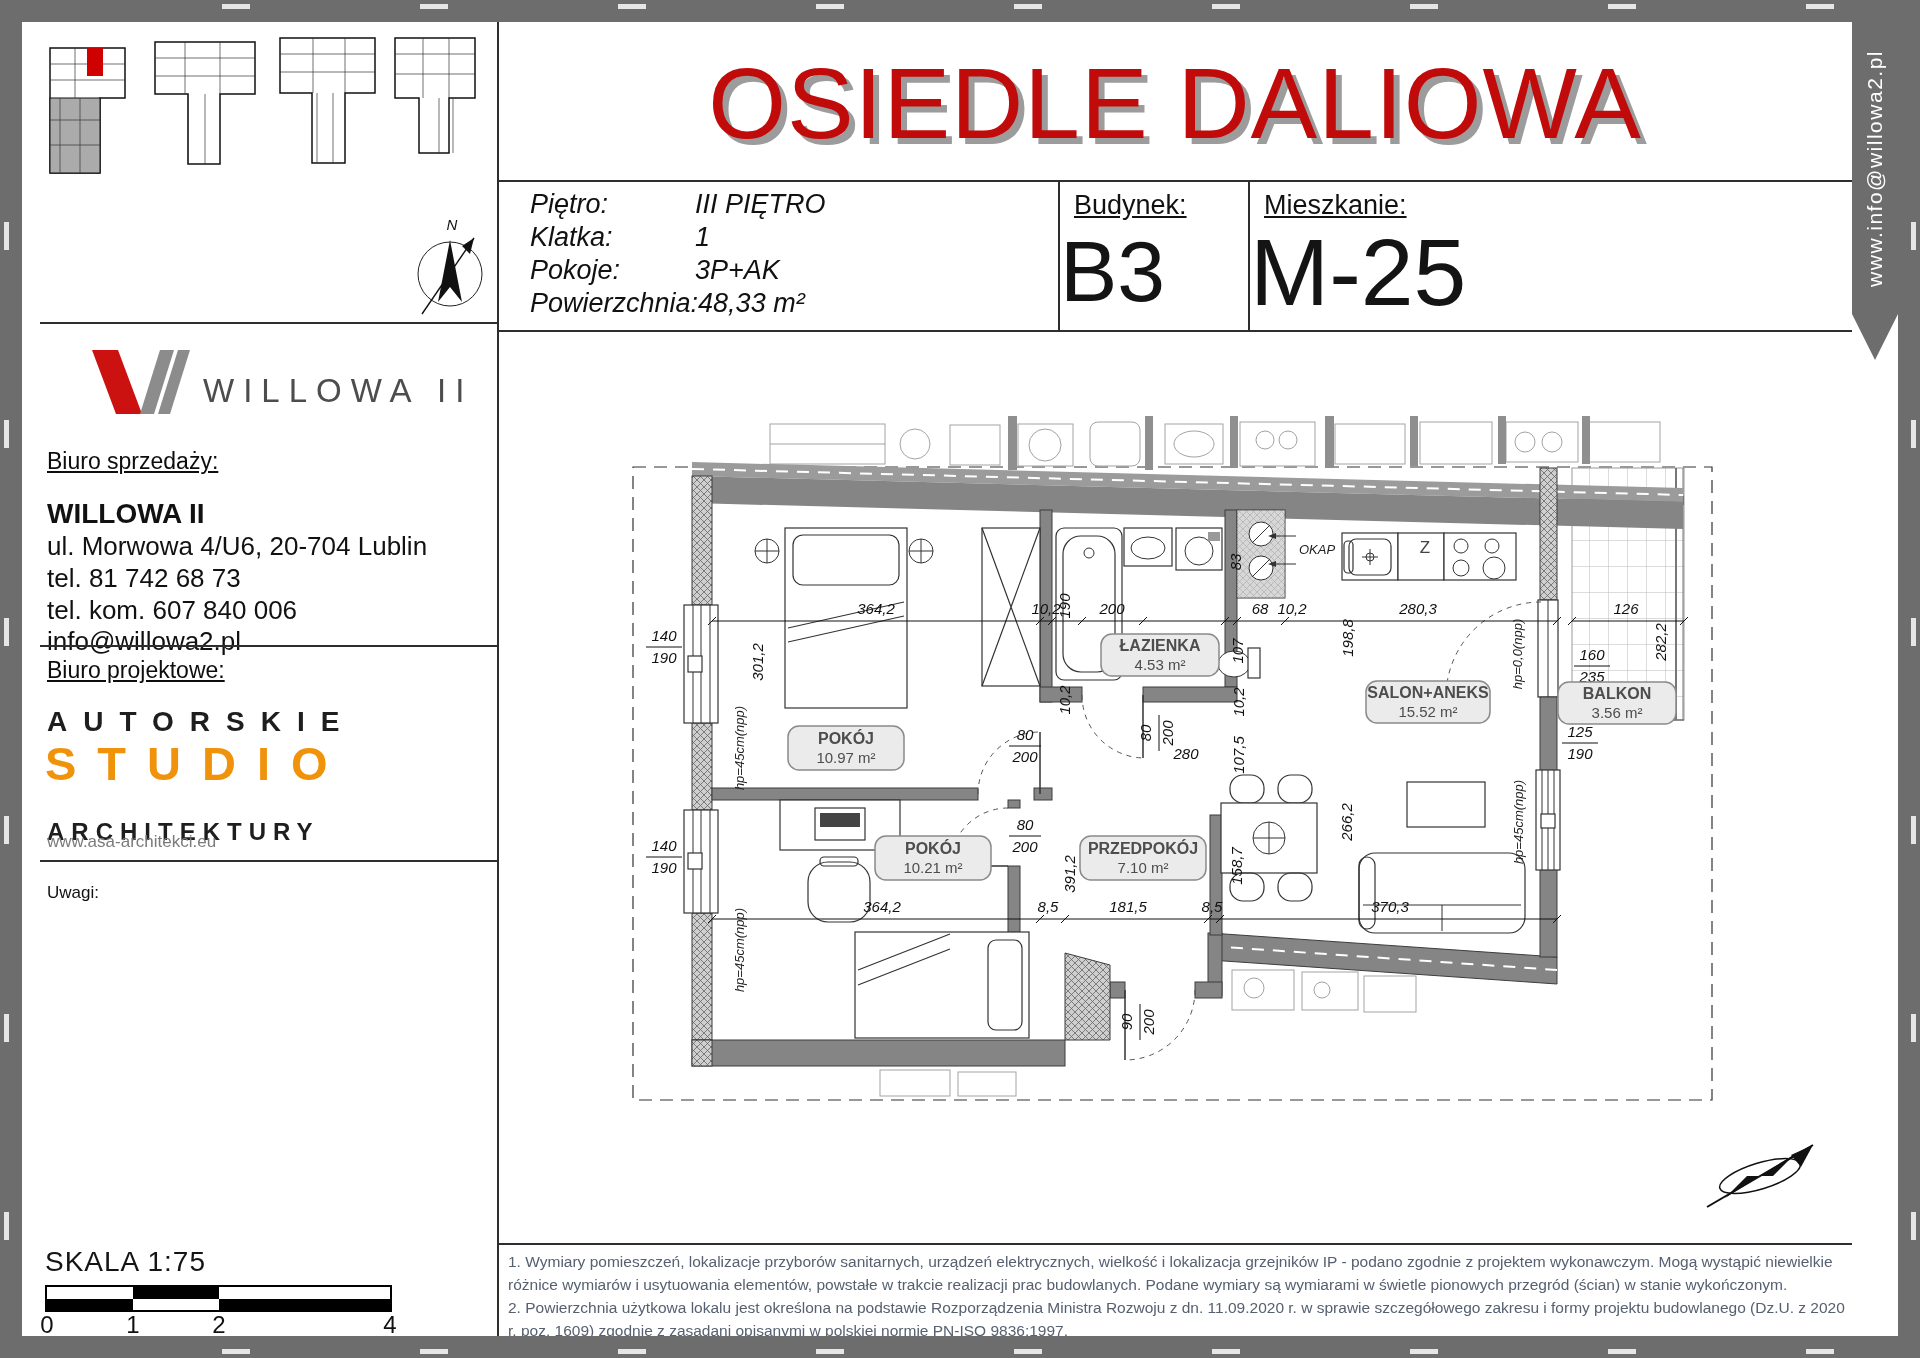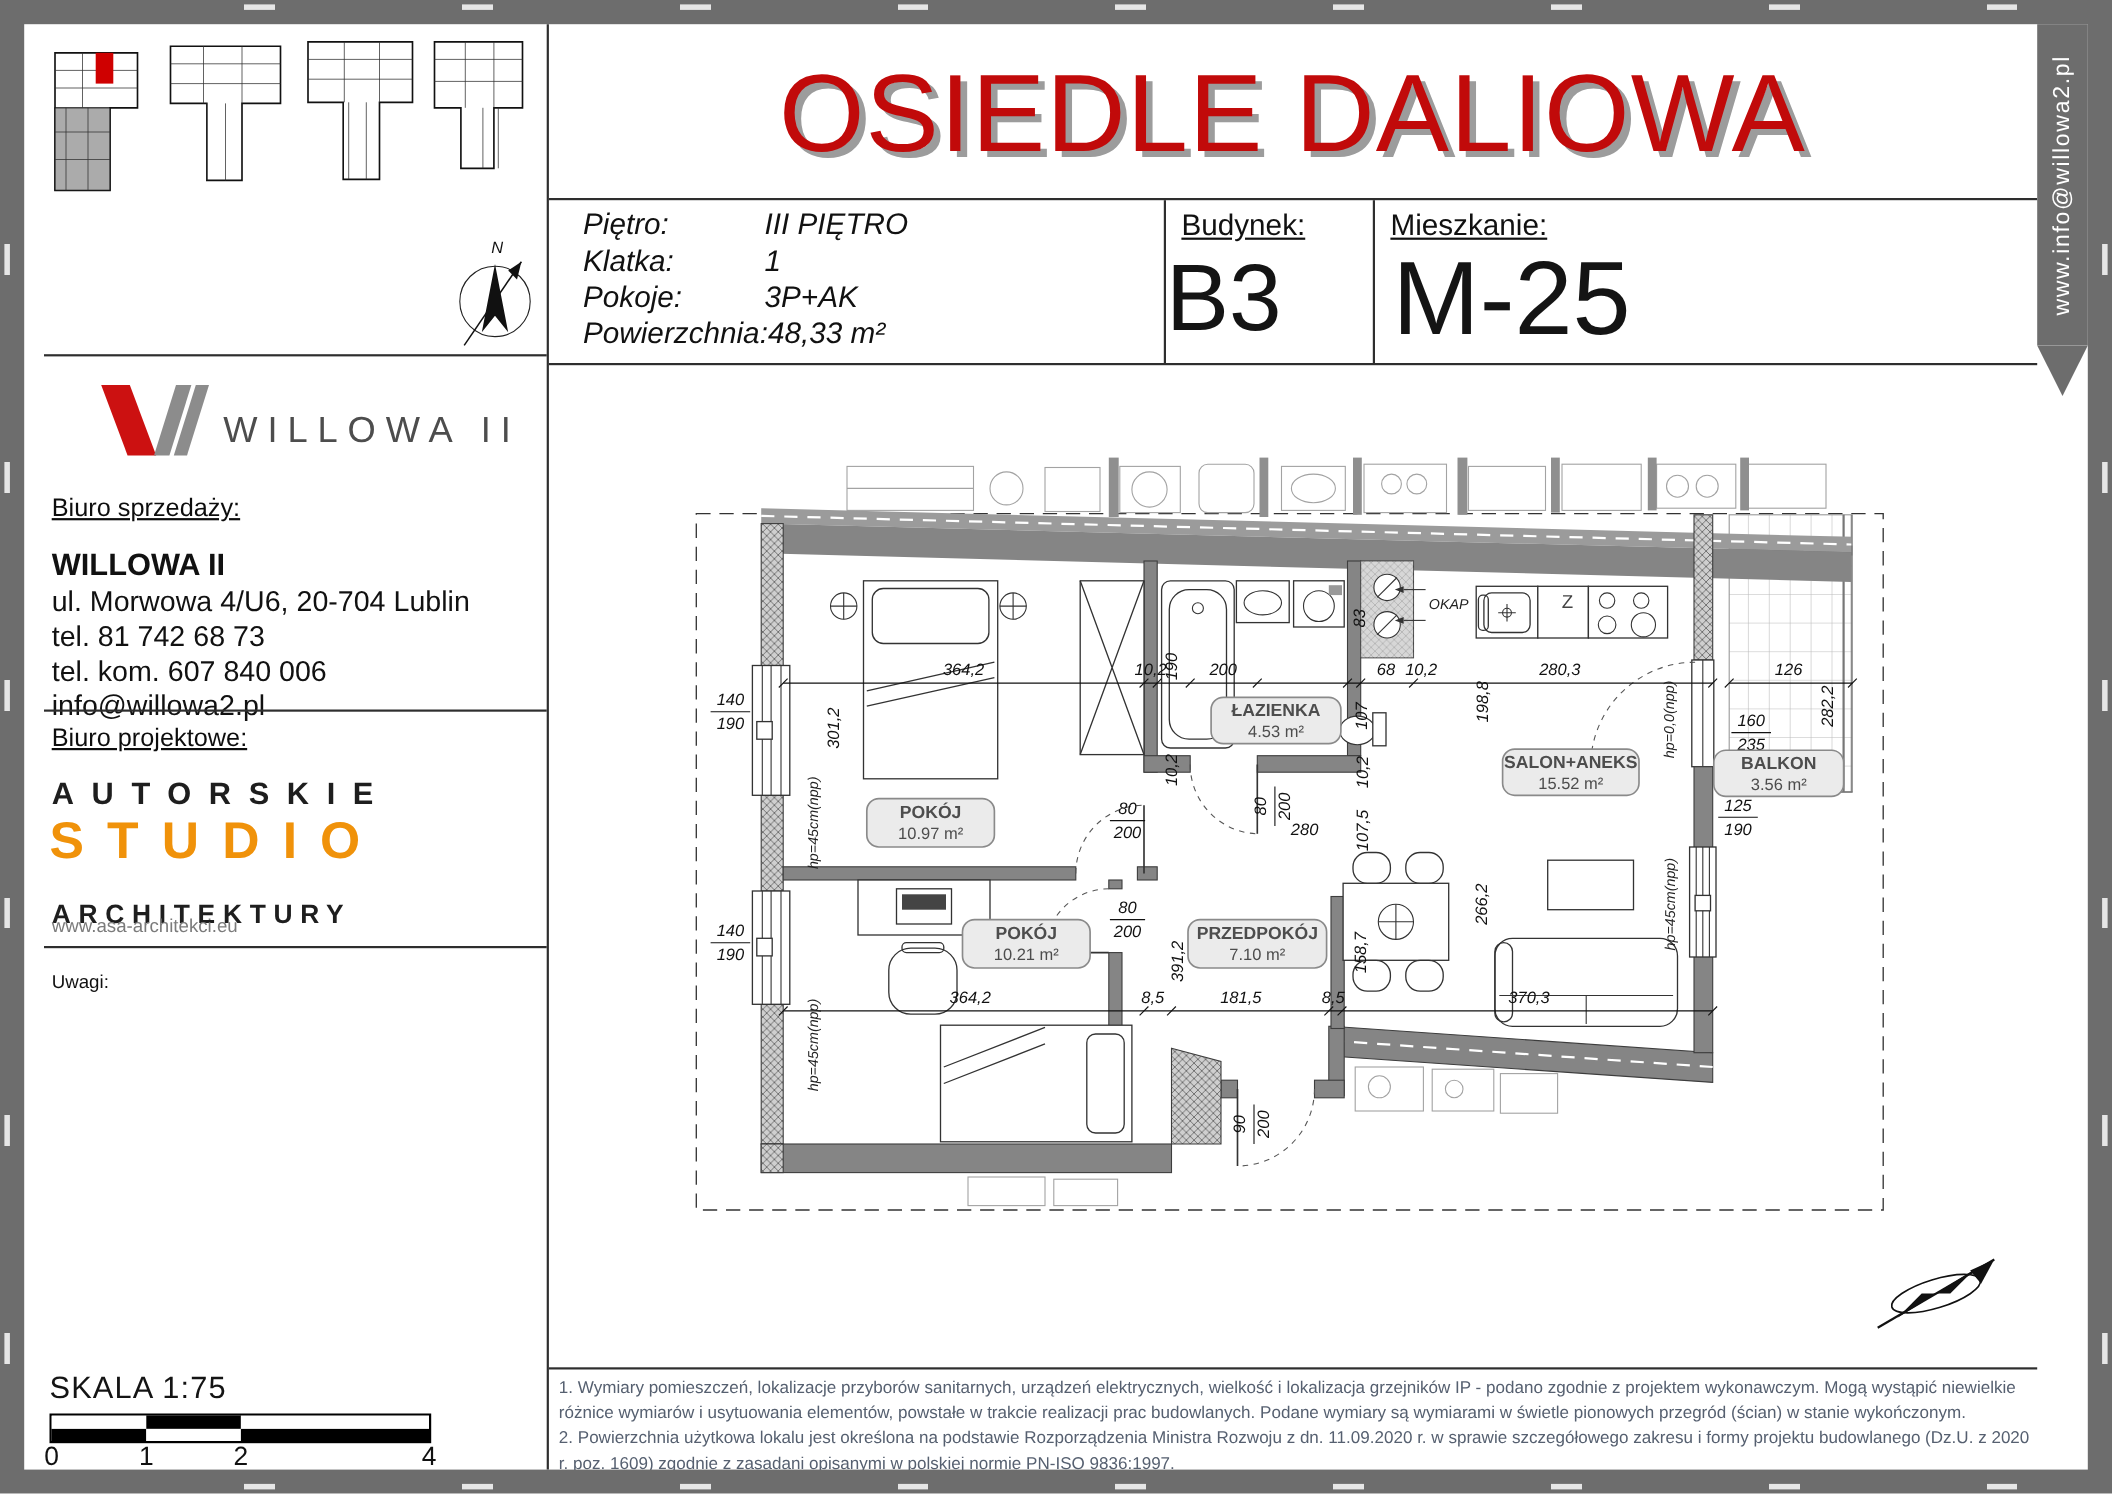--- a/index.html
+++ b/index.html
@@ -82,21 +82,21 @@
       <span>3P+AK</span>
     </div>
     <div class="frow">
       <span class="flabel">Powierzchnia:</span>
       <span>48,33 m²</span>
     </div>
   </div>
   <div class="bigbox-label" style="left:1074px;top:190px;">Budynek:</div>
   <div class="bigval" style="left:1060px;top:222px;width:188px;font-size:86px;">B3</div>
   <div class="bigbox-label" style="left:1264px;top:190px;">Mieszkanie:</div>
-  <div class="bigval" style="left:1250px;top:218px;width:600px;font-size:95px;padding-left:16px;">M-25</div>
+  <div class="bigval" style="left:1250px;top:218px;width:600px;font-size:95px;">M-25</div>
 
   <div class="banner">
     <span>www.info@willowa2.pl</span>
   </div>
   <div class="banner-arrow"></div>
 
   <svg style="position:absolute;left:35px;top:30px;" width="450" height="180" viewBox="0 0 450 180">
     <g stroke="#111" fill="#fff" stroke-width="1.5">
       <path d="M15,18 h75 v50 h-25 v75 h-50 z"></path>
       <path d="M120,12 h100 v52 h-35 v70 h-32 v-70 h-33 z"></path>

